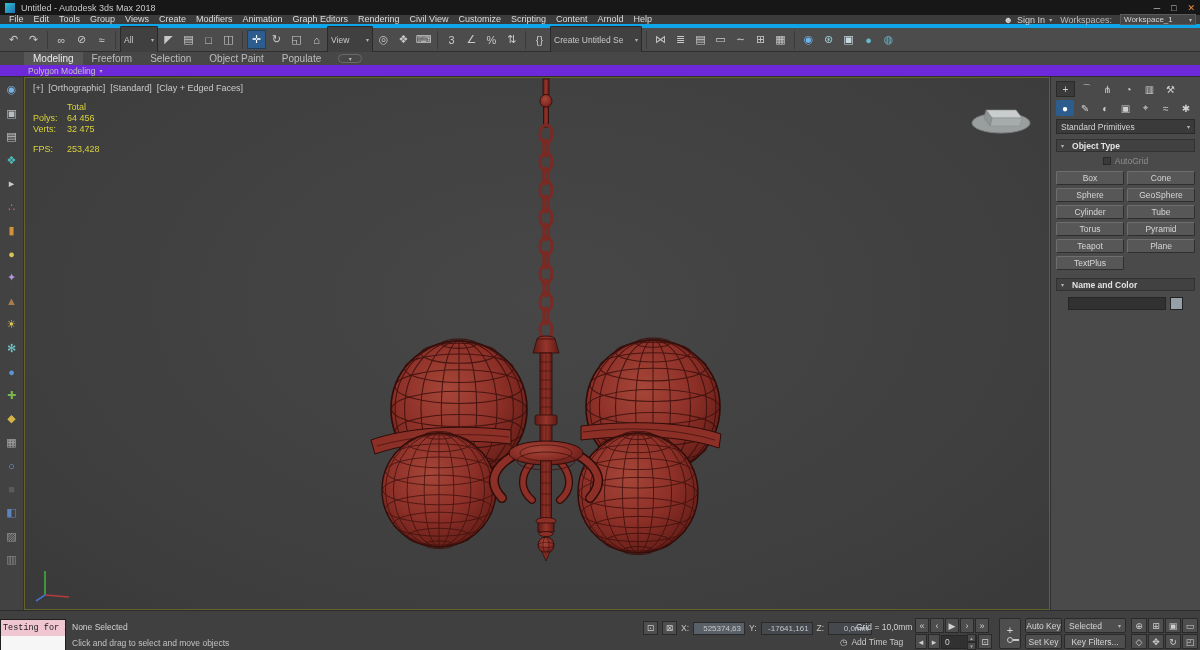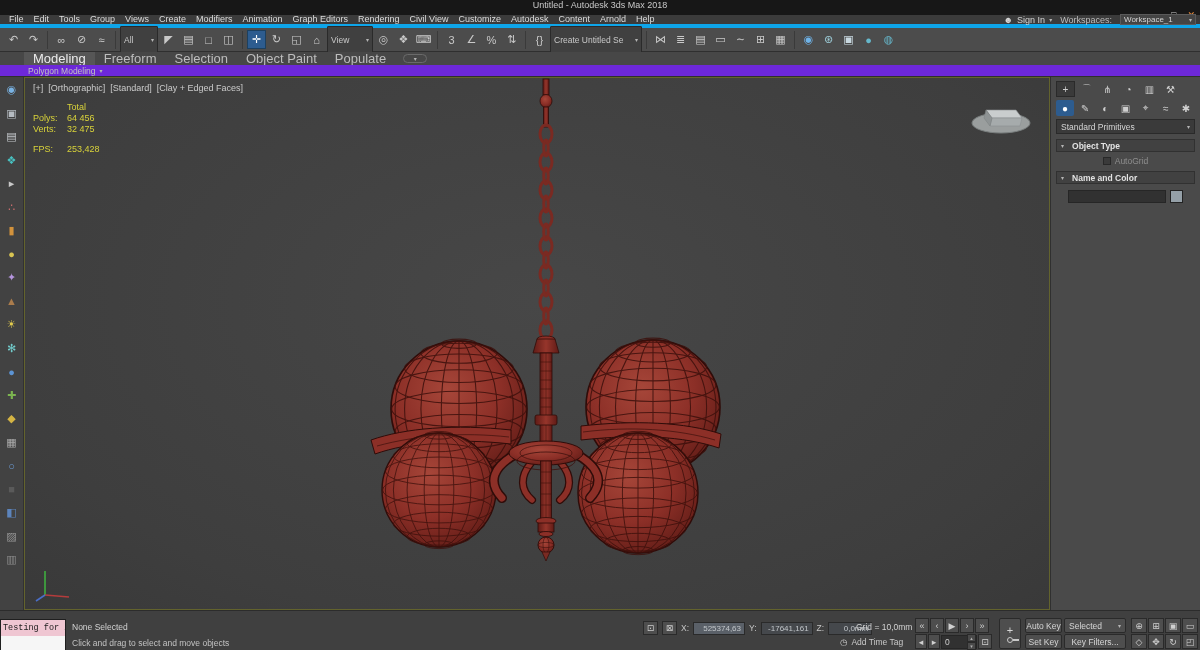--- a/index.html
+++ b/index.html
@@ -1,20 +1,20 @@
 <!DOCTYPE html>
 <html><head>
 <meta charset="utf-8">
 <style>
   *{margin:0;padding:0;box-sizing:border-box;font-family:"Liberation Sans","DejaVu Sans",sans-serif;}
   html,body{width:1200px;height:650px;overflow:hidden;}
   body{position:relative;background:#3c3c3c;font-size:9px;color:#d6d6d6;}
 
   
-  .titlebar{position:absolute;left:0;top:0;width:1200px;height:15px;background:#171717;display:flex;align-items:center;padding:0 5px;flex-direction:column;}
+  .titlebar{position:absolute;left:0;top:0;width:1200px;height:15px;background:#171717;display:flex;align-items:center;padding:0 5px;}
   .app-icon{width:10px;height:10px;background:linear-gradient(135deg,#35c2cc,#1b6fb5);margin-right:6px;}
   .title-text{color:#c9c9c9;font-size:9px;}
   .win-controls{margin-left:auto;display:flex;gap:11px;align-items:center;}
   .wc{color:#cfcfcf;font-size:9px;cursor:default;}
   .wc.close{color:#ef8e3c;font-weight:bold;}
 
   
   .menubar{position:absolute;left:0;top:15px;width:1200px;height:13px;background:#3b3b3b;display:flex;align-items:center;border-bottom:4px solid #0ea5e9;}
   .menus{display:flex;align-items:center;padding-left:4px;}
   .menu-item{padding:0 5px;line-height:13px;color:#dcdcdc;}
@@ -28,21 +28,21 @@
   .toolbar{position:absolute;left:0;top:28px;width:1200px;height:24px;background:#4c4c4c;border-bottom:1px solid #2f2f2f;display:flex;align-items:center;padding-left:4px;gap:1px;}
   .tb-group{display:flex;align-items:center;gap:1px;}
   .tbtn{width:19px;height:19px;border:1px solid transparent;display:flex;align-items:center;justify-content:center;font-size:11px;color:#c9c9c9;}
   .tbtn.active{background:#2d5c8f;border-color:#1d405f;color:#fff;}
   .tb-sep{width:1px;height:18px;background:#3a3a3a;margin:0 3px;}
   .tb-dd{height:28px;background:#404040;border:1px solid #2a2a2a;border-radius:1px;display:inline-flex;align-items:center;justify-content:space-between;padding:0 3px;font-size:8.5px;color:#c9c9c9;gap:3px;}
 
   
   .ribbon-tabs{position:absolute;left:0;top:52px;width:1200px;height:13px;background:#474747;display:flex;align-items:center;}
   .rtabs{display:flex;align-items:center;padding-left:24px;}
-  .rtab{padding:0 9px;line-height:13px;font-size:13px;color:#bdbdbd;}
+  .rtab{padding:0 9px;line-height:13px;font-size:10px;color:#bdbdbd;}
   .rtab.active{background:#565656;color:#ececec;}
   .ribbon-pill{width:24px;height:9px;border:1px solid #6a6a6a;border-radius:5px;margin-left:8px;display:flex;align-items:center;justify-content:center;}
   .ribbon-panelrow{position:absolute;left:0;top:65px;width:1200px;height:12px;background:#6d28d9;border-bottom:1px solid #2f2f2f;display:flex;align-items:center;}
   .panel-label{display:flex;align-items:center;gap:4px;padding-left:28px;color:#c2c2c2;font-size:8.5px;}
 
   
   .left-toolbar{position:absolute;left:0;top:77px;width:24px;height:533px;background:#424242;border-right:1px solid #323232;display:flex;flex-direction:column;align-items:center;padding-top:5px;gap:8.5px;}
   .ltbtn{width:16px;height:15px;display:flex;align-items:center;justify-content:center;font-size:11px;}
 
   
@@ -117,21 +117,21 @@
       <span class="menu-item">Tools</span>
       <span class="menu-item">Group</span>
       <span class="menu-item">Views</span>
       <span class="menu-item">Create</span>
       <span class="menu-item">Modifiers</span>
       <span class="menu-item">Animation</span>
       <span class="menu-item">Graph Editors</span>
       <span class="menu-item">Rendering</span>
       <span class="menu-item">Civil View</span>
       <span class="menu-item">Customize</span>
-      <span class="menu-item">Autodesk</span>
+      <span class="menu-item">Scripting</span>
       <span class="menu-item">Content</span>
       <span class="menu-item">Arnold</span>
       <span class="menu-item">Help</span>
     </div>
   <div class="menu-right">
     <span class="signin">
       <span>☻</span>
       <span>Sign In</span>
       <span class="caret">▾</span>
     </span>
@@ -433,20 +433,34 @@
     <span class="caret">▾</span>
   </div>
   <div class="rollout-h">
     <span class="caret">▾</span>
     <span>Object Type</span>
   </div>
   <div class="autogrid">
     <span class="checkbox"></span>
     <span>AutoGrid</span>
   </div>
+  <div class="obj-grid">
+
+  <span class="obj-btn">Box</span>
+      <span class="obj-btn">Cone</span>
+      <span class="obj-btn">Sphere</span>
+      <span class="obj-btn">GeoSphere</span>
+      <span class="obj-btn">Cylinder</span>
+      <span class="obj-btn">Tube</span>
+      <span class="obj-btn">Torus</span>
+      <span class="obj-btn">Pyramid</span>
+      <span class="obj-btn">Teapot</span>
+      <span class="obj-btn">Plane</span>
+      <span class="obj-btn">TextPlus</span>
+    </div>
   <div class="rollout-h">
     <span class="caret">▾</span>
     <span>Name and Color</span>
   </div>
   <div class="name-row">
     <span class="name-input"></span>
     <span class="color-swatch"></span>
   </div>
 </div>
 

